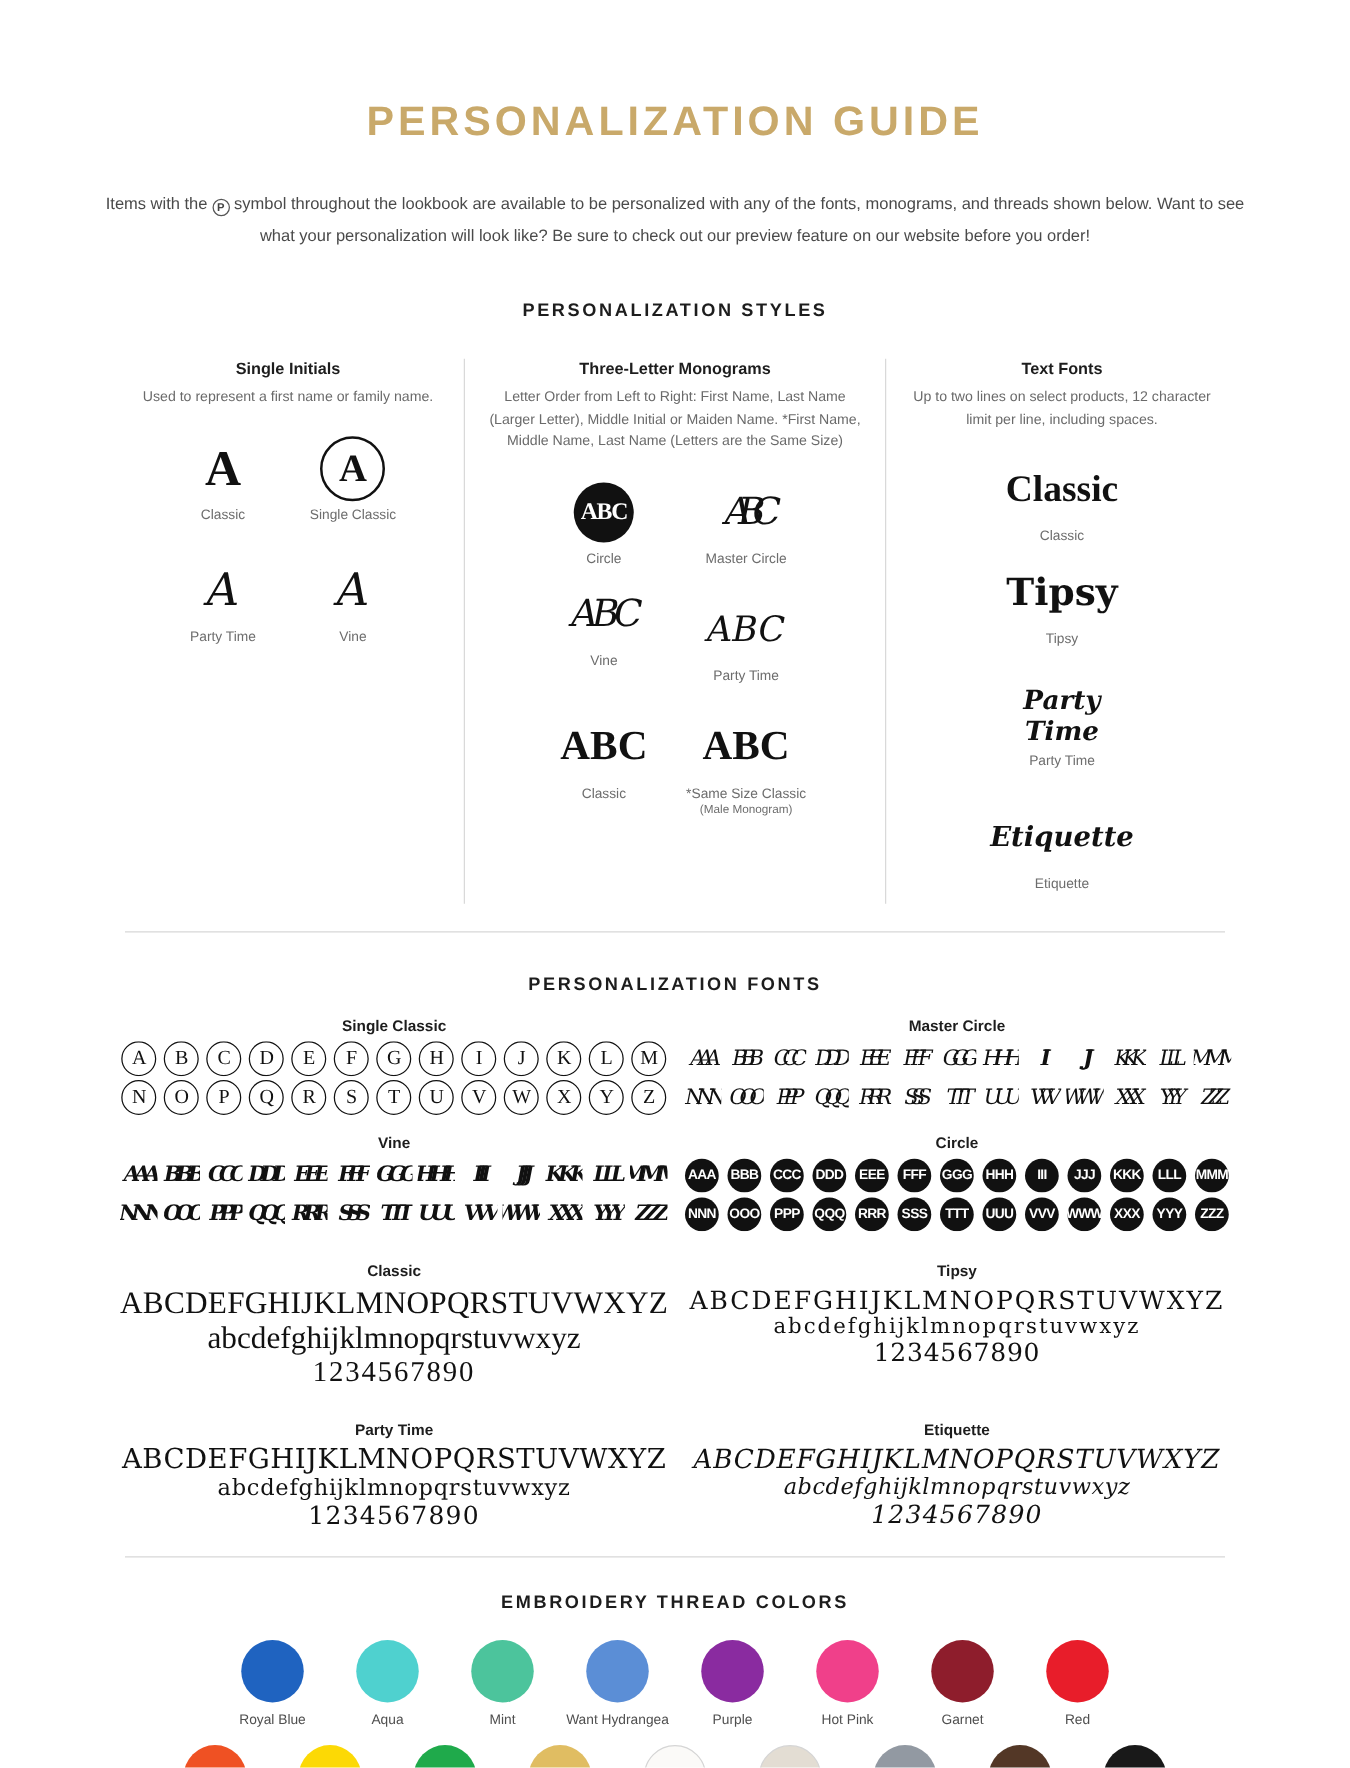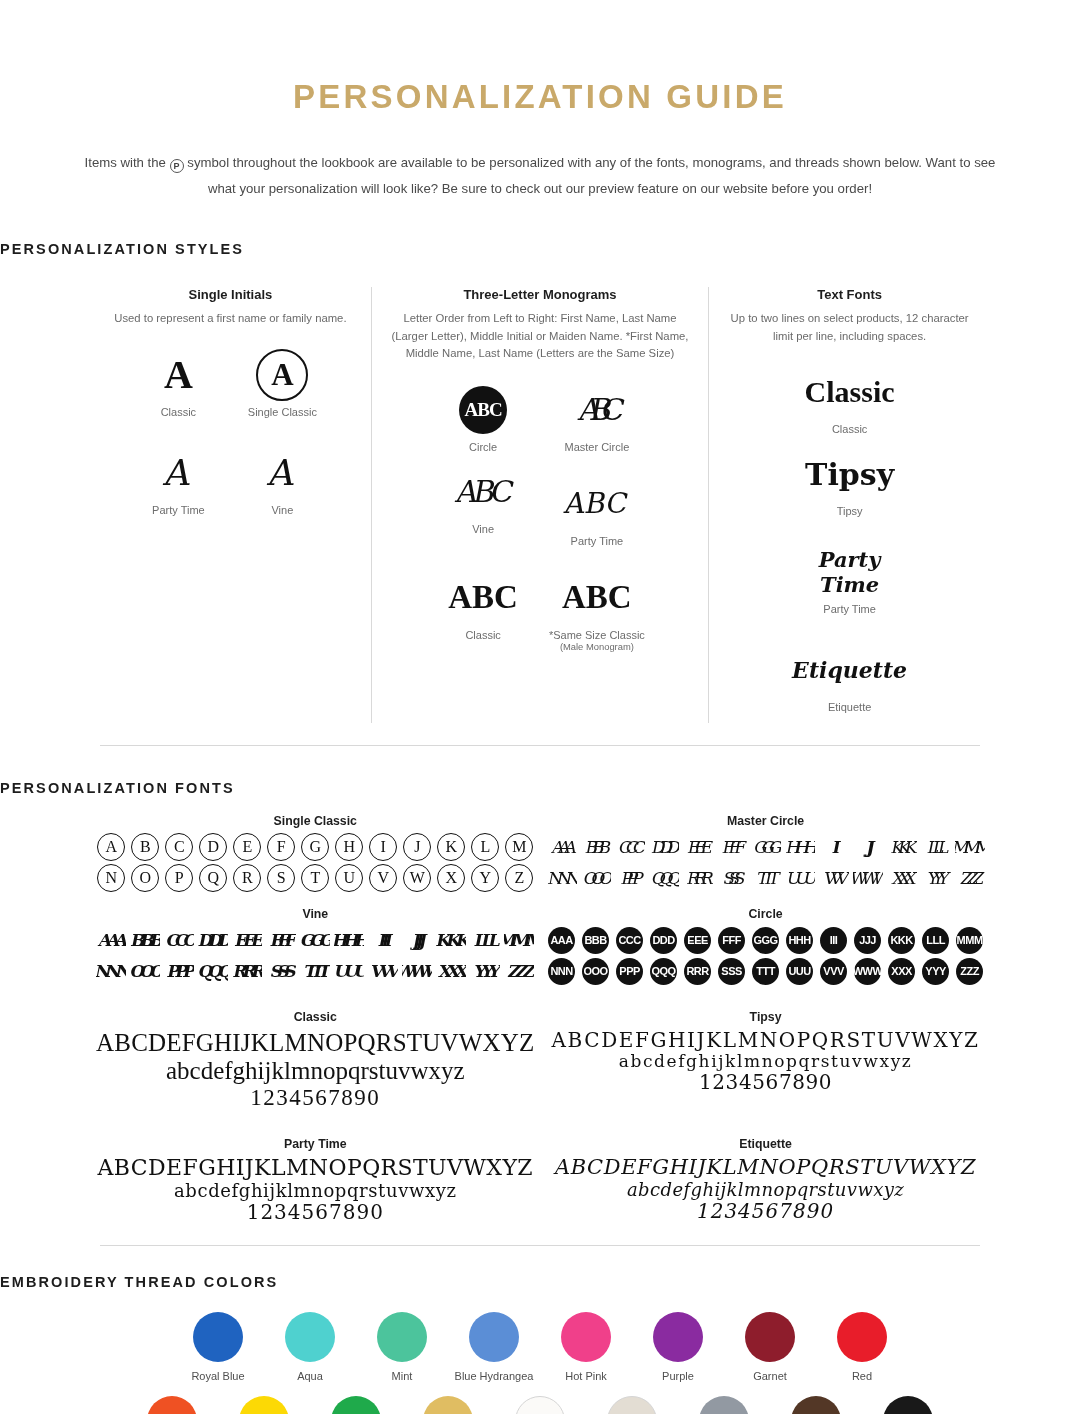--- a/index.html
+++ b/index.html
@@ -38,20 +38,21 @@
     font-size: 9px;
     line-height: 12px;
     text-align: center;
     vertical-align: -2px;
     font-weight: bold;
     color: #444;
   }
 
   
   .section-head {
+    text-align: center;
     font-size: 14.5px;
     font-weight: bold;
     letter-spacing: 2.1px;
     color: #1d1d1d;
   }
   .rule {
     width: 880px;
     height: 1px;
     background: #d8d8d8;
     margin: 0 auto;
@@ -713,31 +714,31 @@
       <div class="thread-item">
         <div class="swatch" style="background: rgb(79, 209, 207);"></div>
         <div class="thread-label">Aqua</div>
       </div>
       <div class="thread-item">
         <div class="swatch" style="background: rgb(76, 196, 156);"></div>
         <div class="thread-label">Mint</div>
       </div>
       <div class="thread-item">
         <div class="swatch" style="background: rgb(91, 142, 214);"></div>
-        <div class="thread-label">Blue Hydrangea</div>
+        <div class="thread-label">Want Hydrangea</div>
+      </div>
+      <div class="thread-item">
+        <div class="swatch" style="background: rgb(138, 43, 160);"></div>
+        <div class="thread-label">Purple</div>
       </div>
       <div class="thread-item">
         <div class="swatch" style="background: rgb(240, 64, 138);"></div>
         <div class="thread-label">Hot Pink</div>
       </div>
       <div class="thread-item">
-        <div class="swatch" style="background: rgb(138, 43, 160);"></div>
-        <div class="thread-label">Purple</div>
-      </div>
-      <div class="thread-item">
         <div class="swatch" style="background: rgb(142, 29, 44);"></div>
         <div class="thread-label">Garnet</div>
       </div>
       <div class="thread-item">
         <div class="swatch" style="background: rgb(232, 29, 42);"></div>
         <div class="thread-label">Red</div>
       </div>
     </div>
   <div class="thread-row" id="thread-row-2" style="margin-top:14px">
       <div class="thread-item">

